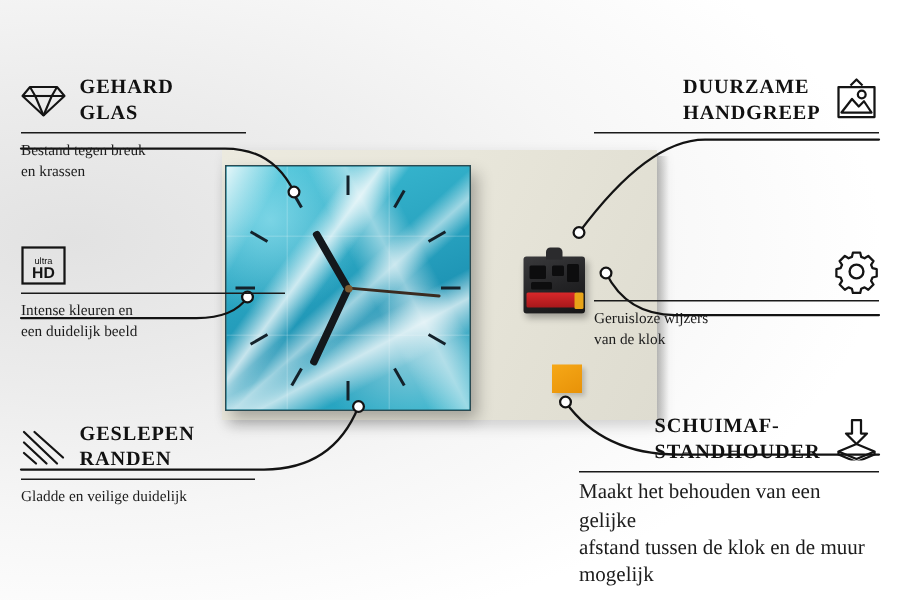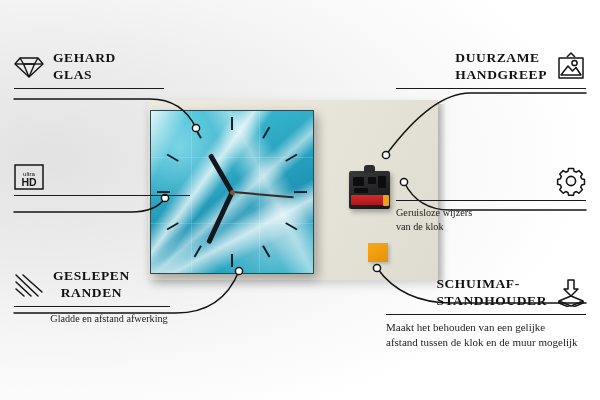--- a/index.html
+++ b/index.html
@@ -184,21 +184,21 @@
     font-size: 10.2px;
     line-height: 1.32;
     color: #1c1c1c;
   }
   .feature.right .title,
   .feature.right .desc { text-align: left; }
   .icon { flex: 0 0 auto; display: block; }
   
   #f-gehard      { left: 14px;  top: 50px;  }
   #f-print       { left: 14px;  top: 163px; }
-  #f-randen      { left: 14px;  top: 268px; text-align: center; }
+  #f-randen      { left: 14px;  top: 281px; }
   #f-handgreep   { left: 396px; top: 50px;  }
   #f-mechanisme  { left: 396px; top: 166px; }
   #f-standhouder { left: 386px; top: 276px; width: 200px; }
 </style>
 </head>
 <body>
 
 <div id="stage">
 
   <div class="panel"></div>
@@ -268,47 +268,49 @@
           <path d="M6 4 H24 L29 10 L15 23 L1 10 Z"></path>
           <path d="M1 10 H29"></path>
             <path d="M6 4 L9.5 10 L15 23"></path>
             <path d="M24 4 L20.5 10 L15 23"></path>
           <path d="M9.5 10 H20.5"></path>
         </g>
       </svg>
       <div class="title">GEHARD<br>GLAS</div>
     </div>
     <div class="rule" style="width:150px"></div>
+    <div class="desc">Bestand tegen breuk<br>en krassen</div>
   </div>
 
   <div class="feature" id="f-print">
     <div class="head">
       <svg class="icon" width="30" height="28" viewBox="0 0 30 28">
         <rect x="1" y="2" width="28" height="24" fill="none" stroke="#141414" stroke-width="1.5"></rect>
         <text x="15" y="13" font-family="Liberation Sans, sans-serif" font-size="6.2" text-anchor="middle" fill="#141414">ultra</text>
         <text x="15" y="22.5" font-family="Liberation Sans, sans-serif" font-size="10.5" font-weight="bold" text-anchor="middle" fill="#141414">HD</text>
       </svg>
     </div>
     <div class="rule" style="width:176px"></div>
+    <div class="desc">Intense kleuren en<br>een duidelijk beeld</div>
   </div>
 
   <div class="feature" id="f-randen">
     <div class="head">
       <svg class="icon" width="30" height="26" viewBox="0 0 30 26">
         <g stroke="#141414" stroke-width="1.5" stroke-linecap="round">
           <path d="M2 3 L24 24"></path>
             <path d="M2 10 L17 24"></path>
             <path d="M2 17 L10 24"></path>
           <path d="M9 3 L28 20"></path>
         </g>
       </svg>
       <div class="title">GESLEPEN<br>RANDEN</div>
     </div>
     <div class="rule" style="width:156px"></div>
-    <div class="desc">Gladde en afstand afwerking</div>
+    <div class="desc">Gladde en veilige duidelijk</div>
   </div>
 
   <div class="feature right" id="f-handgreep">
     <div class="head">
       <svg class="icon" width="30" height="30" viewBox="0 0 30 30">
         <g fill="none" stroke="#141414" stroke-width="1.5" stroke-linejoin="round">
           <path d="M11 5 L15 1 L19 5"></path>
           <rect x="3" y="6" width="24" height="20"></rect>
           <path d="M5 23 L12 14 L16.5 19 L20 15.5 L25 23 Z"></path>
           <circle cx="18.5" cy="11" r="2.6"></circle>
@@ -337,16 +339,16 @@
       <svg class="icon" width="30" height="28" viewBox="0 0 30 28">
         <g fill="none" stroke="#141414" stroke-width="1.5" stroke-linejoin="round">
           <path d="M12 1 h6 v9 h4 l-7 7 -7-7 h4 Z"></path>
           <path d="M15 17 L27 22 L15 27 L3 22 Z"></path>
           <path d="M3 22 v2 l12 5 12-5 v-2"></path>
         </g>
       </svg>
       <div class="title">SCHUIMAF-<br>STANDHOUDER</div>
     </div>
     <div class="rule" style="width:200px"></div>
-    <div class="desc" style="font-size:11px">Maakt het behouden van een gelijke<br>afstand tussen de klok en de muur mogelijk</div>
+    <div class="desc" style="font-size:14px">Maakt het behouden van een gelijke<br>afstand tussen de klok en de muur mogelijk</div>
   </div>
 
 </div>
 
 </body></html>

